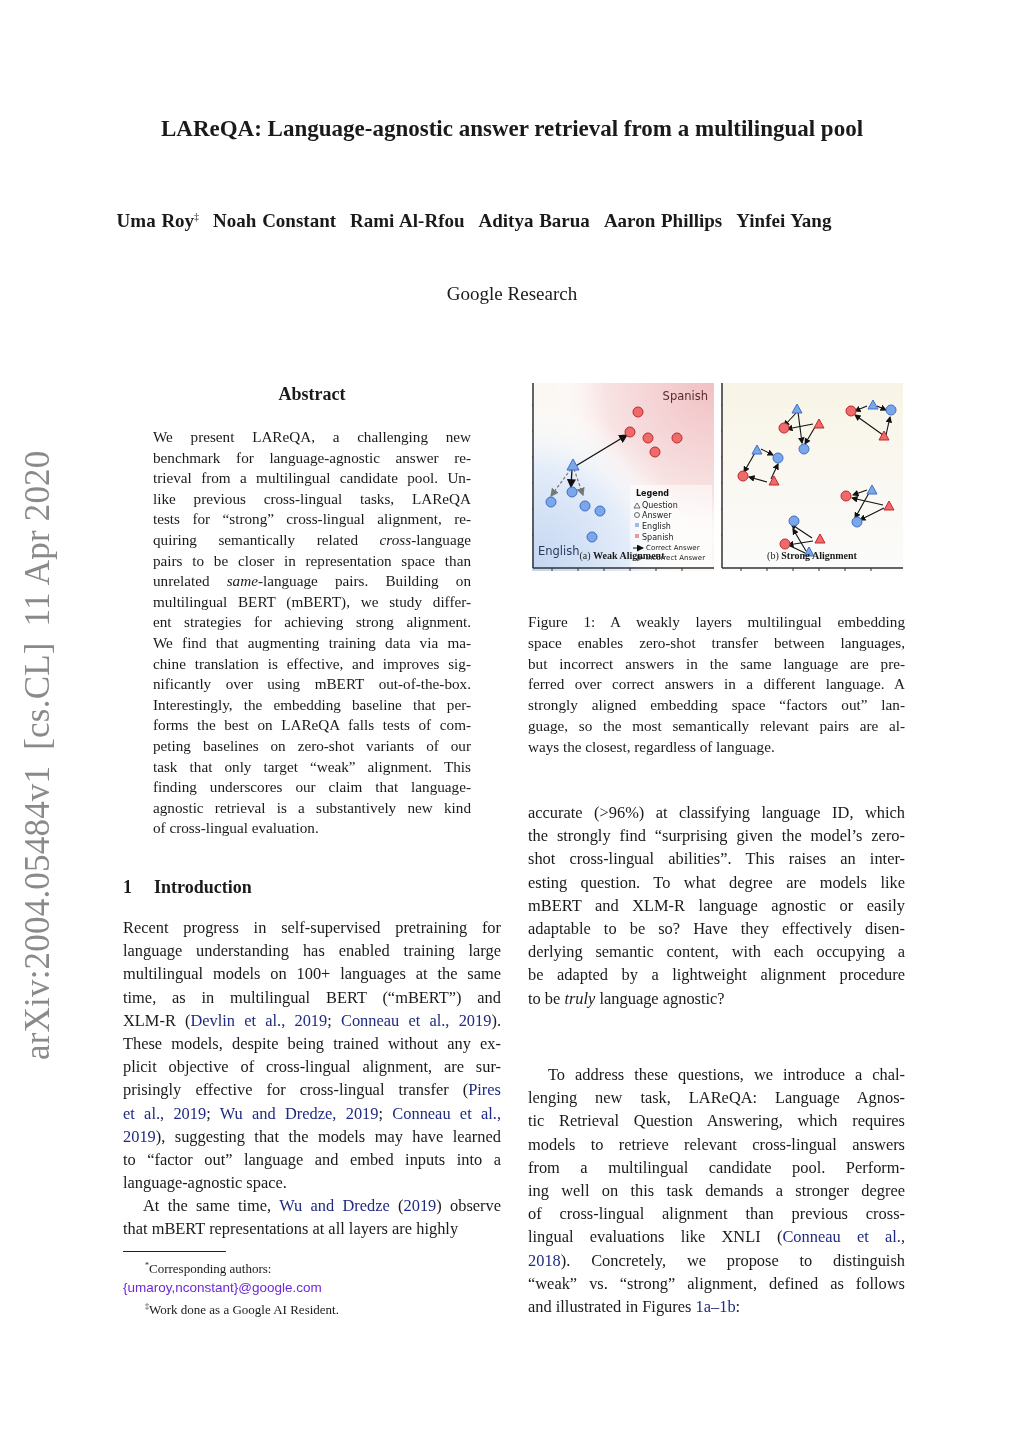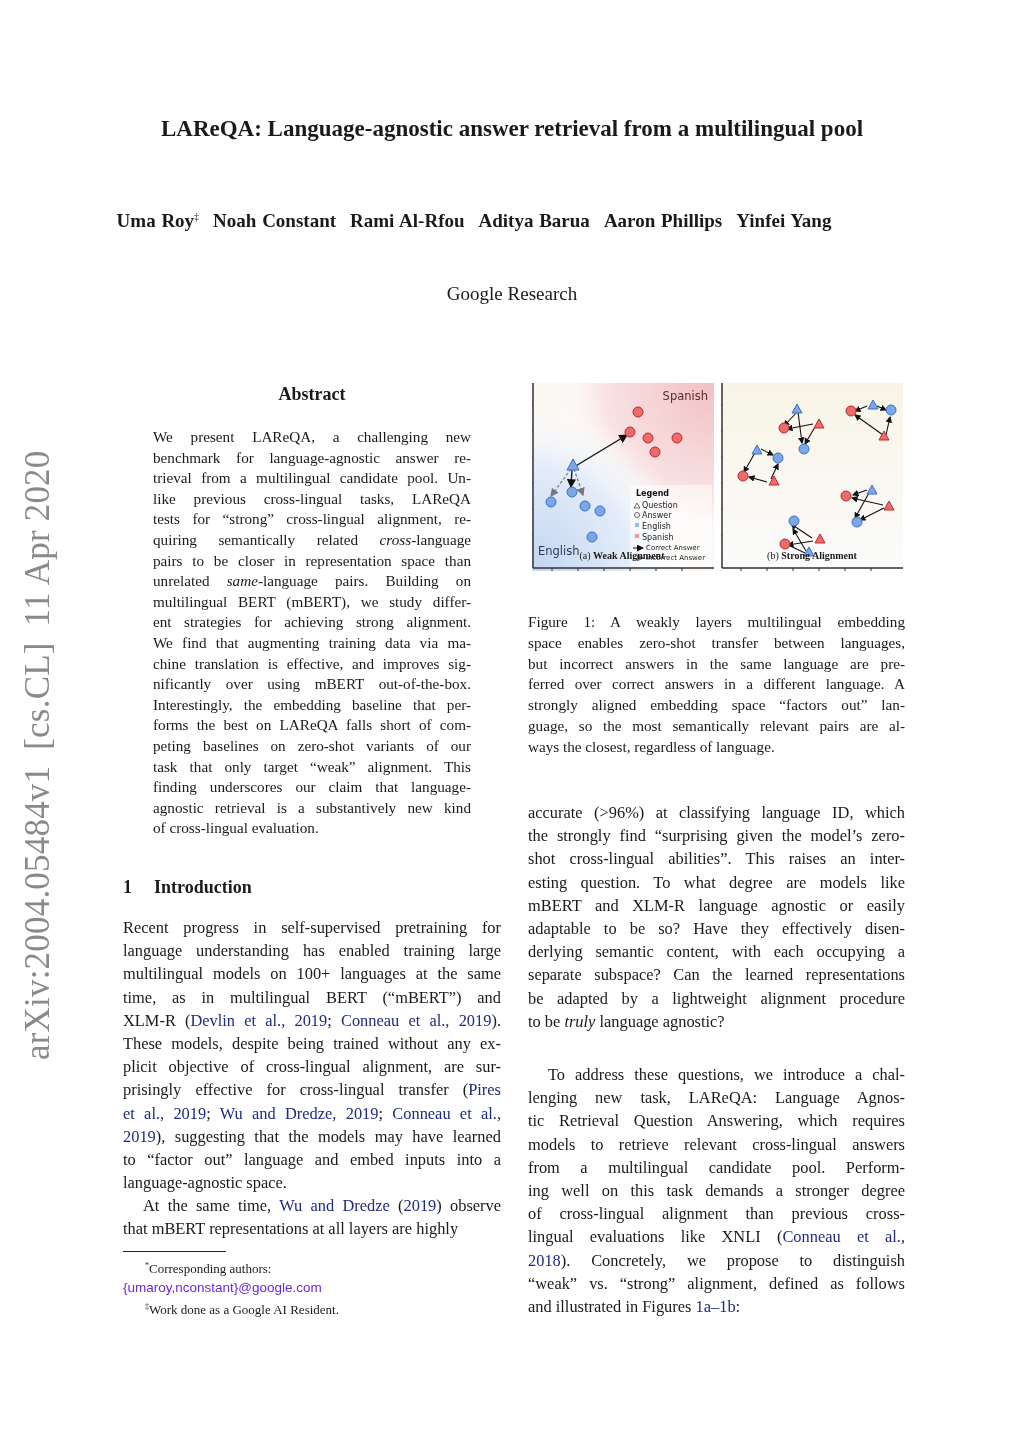--- a/index.html
+++ b/index.html
@@ -60,21 +60,21 @@
     <span class="line">tests for “strong” cross-lingual alignment, re-</span>
     <span class="line">quiring semantically related <i>cross</i>-language</span>
     <span class="line">pairs to be closer in representation space than</span>
     <span class="line">unrelated <i>same</i>-language pairs.  Building on</span>
     <span class="line">multilingual BERT (mBERT), we study differ-</span>
     <span class="line">ent strategies for achieving strong alignment.</span>
     <span class="line">We find that augmenting training data via ma-</span>
     <span class="line">chine translation is effective, and improves sig-</span>
     <span class="line">nificantly over using mBERT out-of-the-box.</span>
     <span class="line">Interestingly, the embedding baseline that per-</span>
-    <span class="line">forms the best on LAReQA falls short of com-</span>
+    <span class="line">forms the best on LAReQA falls tests of com-</span>
     <span class="line">peting baselines on zero-shot variants of our</span>
     <span class="line">task that only target “weak” alignment.  This</span>
     <span class="line">finding underscores our claim that language-</span>
     <span class="line">agnostic retrieval is a substantively new kind</span>
     <span class="line last">of cross-lingual evaluation.</span>
   </div>
 
 <div class="abs section">
   <span class="num">1</span><span>Introduction</span>
 </div>
@@ -282,21 +282,20 @@
   </div>
 
 <div class="abs rightcol">
     <span class="line">accurate (&gt;96%) at classifying language ID, which</span>
     <span class="line">the strongly find “surprising given the model’s zero-</span>
     <span class="line">shot cross-lingual abilities”.  This raises an inter-</span>
     <span class="line">esting question.  To what degree are models like</span>
     <span class="line">mBERT and XLM-R language agnostic or easily</span>
     <span class="line">adaptable to be so?  Have they effectively disen-</span>
     <span class="line">derlying semantic content, with each occupying a</span>
-    <span class="line">separate subspace? Can the learned representations</span>
     <span class="line">be adapted by a lightweight alignment procedure</span>
     <span class="line last">to be <i>truly</i> language agnostic?</span>
   </div>
 <div class="abs rightcol rightcol2">
     <span class="line indent">To address these questions, we introduce a chal-</span>
     <span class="line">lenging new task, LAReQA: Language Agnos-</span>
     <span class="line">tic Retrieval Question Answering, which requires</span>
     <span class="line">models to retrieve relevant cross-lingual answers</span>
     <span class="line">from a multilingual candidate pool.   Perform-</span>
     <span class="line">ing well on this task demands a stronger degree</span>

